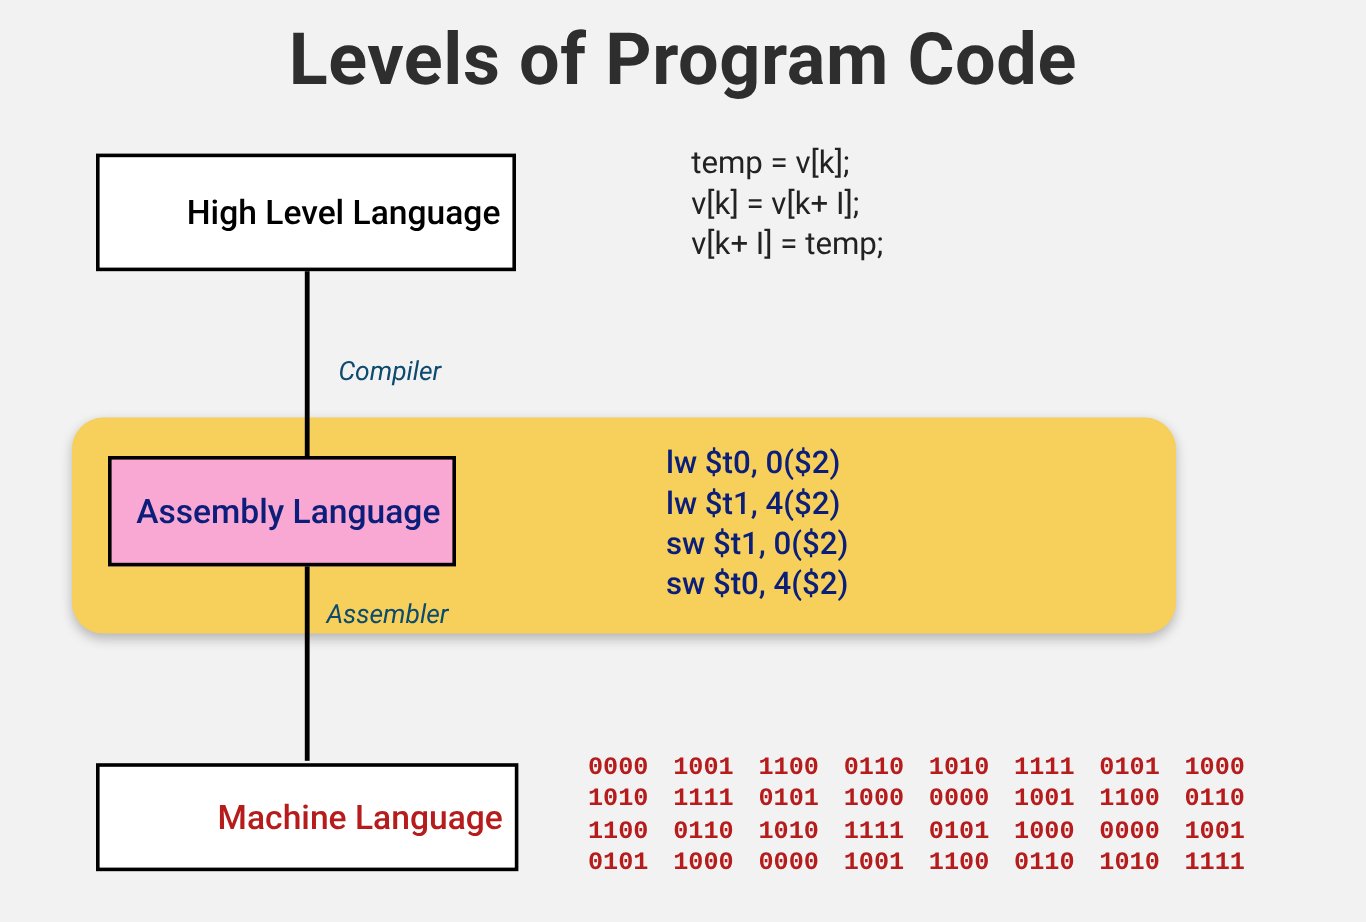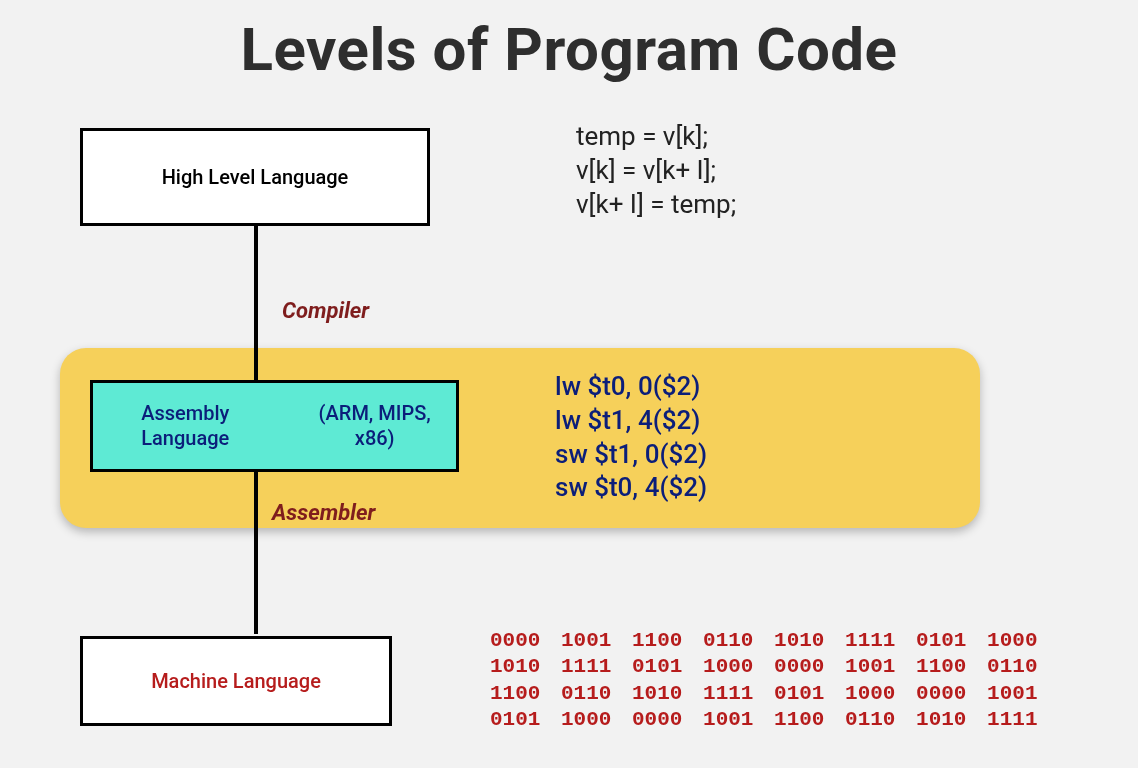--- a/index.html
+++ b/index.html
@@ -50,60 +50,61 @@
     height: 410px;
     background: #000;
   }
 
   
   .level-box {
     position: absolute;
     background: #fff;
     border: 3px solid #000;
     text-align: center;
-    font-size: 20px;
+    font-size: 28px;
     line-height: 1.25;
     font-weight: 500;
     display: flex;
+    flex-direction: column;
     justify-content: center;
-    align-items: center;
+    align-items: flex-end;
     padding: 6px 10px;
     box-sizing: border-box;
   }
   #box-hll {
     left: 80px;
     top: 128px;
     width: 350px;
     height: 98px;
     color: #000;
   }
   #box-asm {
     left: 90px;
     top: 380px;
-    width: 369px;
+    width: 290px;
     height: 92px;
     color: #0b1e7a;
-    background: #5eead4;
+    background: #f9a8d4;
     gap: 36px;
   }
   #box-ml {
     left: 80px;
     top: 636px;
-    width: 312px;
+    width: 352px;
     height: 90px;
     color: #b61c1c;
   }
 
   
   .arrow-label {
     position: absolute;
     font-style: italic;
-    font-weight: 700;
+    font-weight: 400;
     font-size: 22px;
-    color: #7f1d1d;
+    color: #0c4a6e;
   }
   #lbl-compiler {
     left: 282px;
     top: 298px;
   }
   #lbl-assembler {
     left: 272px;
     top: 500px;
     text-align: center;
   }
@@ -152,21 +153,20 @@
   <div class="highlight-band"></div>
 
   <div class="v-line"></div>
 
   <div id="box-hll" class="level-box">
     <span>High Level Language</span>
   </div>
 
   <div id="box-asm" class="level-box">
     <span>Assembly Language</span>
-    <span>(ARM, MIPS, x86)</span>
   </div>
 
   <div id="box-ml" class="level-box">
     <span>Machine Language</span>
   </div>
 
   <div id="lbl-compiler" class="arrow-label">Compiler</div>
   <div id="lbl-assembler" class="arrow-label">Assembler</div>
 
   <div id="code-hll" class="code-block">temp = v[k];

